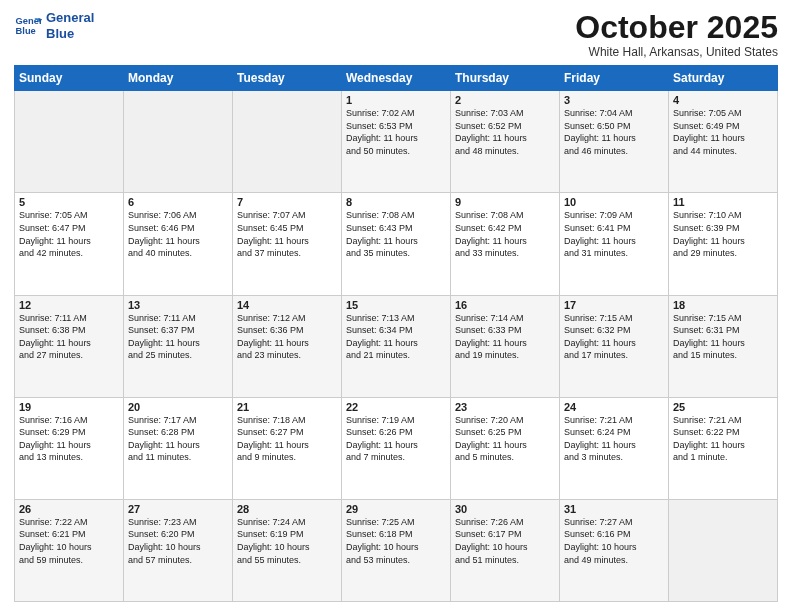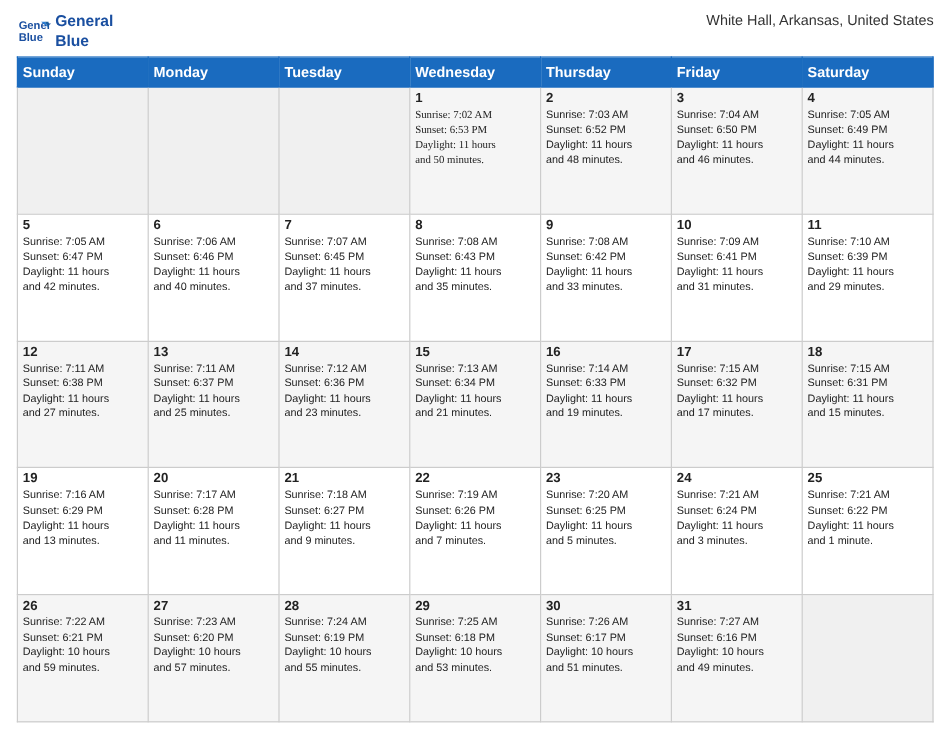--- a/index.html
+++ b/index.html
@@ -112,20 +112,21 @@
         <text x="2" y="28" font-size="12" font-weight="bold" fill="#1a4fa0">Blue</text>
         <polygon points="26,8 34,14 30,8" fill="#2a7dd4"></polygon>
         <polygon points="30,8 34,14 34,8" fill="#1a5fa0"></polygon>
       </svg>
       <div>
         <div class="logo-text">General</div>
         <div class="logo-text">Blue</div>
       </div>
     </div>
     <div class="title-block">
+      <div class="month-title">October 2025</div>
       <div class="location">White Hall, Arkansas, United States</div>
     </div>
   </div>
 
   <table class="calendar">
     <thead>
       <tr>
 
       <th>Sunday</th>
           <th>Monday</th>
@@ -134,21 +135,21 @@
           <th>Thursday</th>
           <th>Friday</th>
           <th>Saturday</th>
         </tr>
     </thead>
     <tbody id="calendar-body">
     <tr>
           <td class="empty-cell" style="background: rgb(237, 237, 237);"></td>
           <td class="empty-cell" style="background: rgb(237, 237, 237);"></td>
           <td class="empty-cell" style="background: rgb(237, 237, 237);"></td>
-          <td style="background: rgb(245, 245, 245);"><span class="day-num">1</span><span class="day-info" style="white-space: pre-line; font-family: Liberation Serif, serif;">Sunrise: 7:02 AM
+          <td style="background: rgb(245, 245, 245);"><span class="day-num">1</span><span class="day-info" style="white-space: pre-line;">Sunrise: 7:02 AM
 Sunset: 6:53 PM
 Daylight: 11 hours
 and 50 minutes.</span></td>
           <td style="background: rgb(245, 245, 245);"><span class="day-num">2</span><span class="day-info" style="white-space: pre-line;">Sunrise: 7:03 AM
 Sunset: 6:52 PM
 Daylight: 11 hours
 and 48 minutes.</span></td>
           <td style="background: rgb(245, 245, 245);"><span class="day-num">3</span><span class="day-info" style="white-space: pre-line;">Sunrise: 7:04 AM
 Sunset: 6:50 PM
 Daylight: 11 hours

